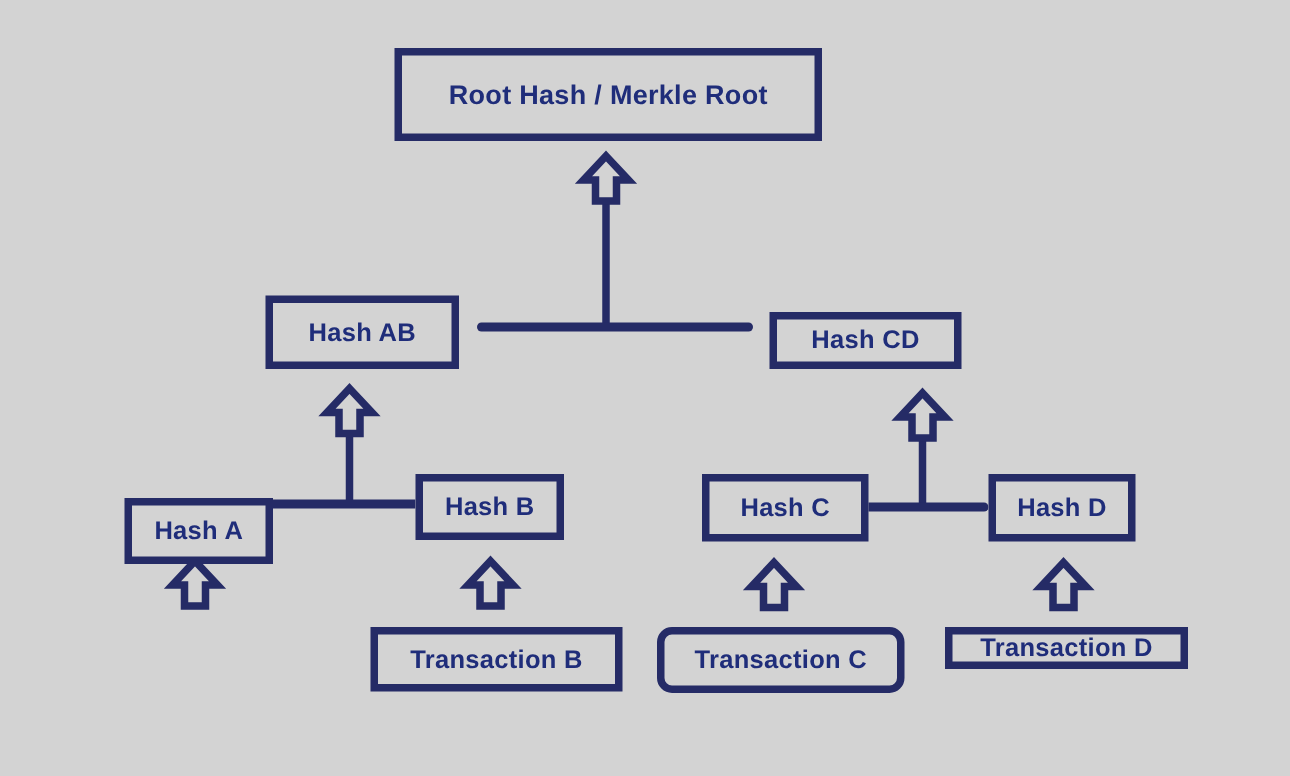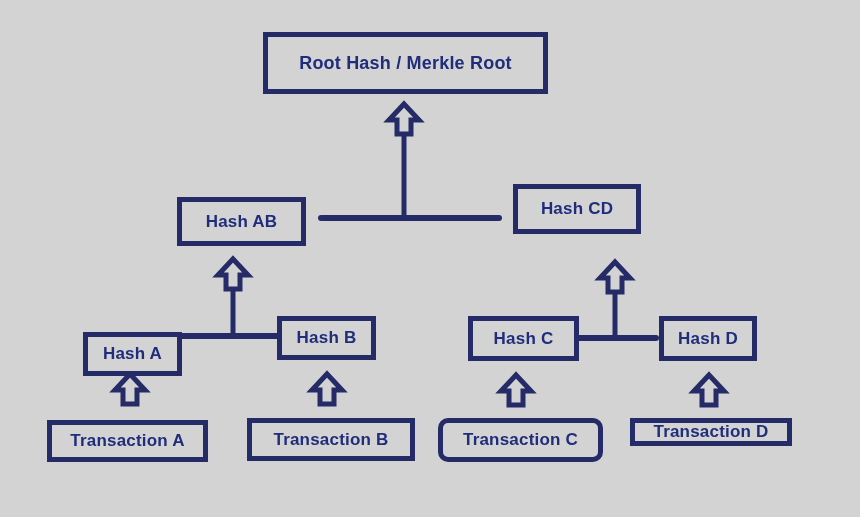--- a/index.html
+++ b/index.html
@@ -83,31 +83,30 @@
     </g>
     <g>
       <use href="#upArrowGlyph" transform="translate(709,375)"></use>
     </g>
   </svg>
 
   <div class="node lg" style="left:263px;top:32px;width:285px;height:62px;">Root Hash / Merkle Root</div>
 
   <div class="node" style="left:177px;top:197px;width:129px;height:49px;text-align:right;">Hash AB</div>
 
-  <div class="node" style="left:513px;top:184px;width:128px;height:50px;">Hash CD</div>
+  <div class="node" style="left:513px;top:208px;width:128px;height:38px;">Hash CD</div>
 
   <div class="node" style="left:83px;top:332px;width:99px;height:44px;">Hash A</div>
 
   <div class="node" style="left:277px;top:316px;width:99px;height:44px;">Hash B</div>
 
   <div class="node" style="left:468px;top:316px;width:111px;height:45px;">Hash C</div>
 
   <div class="node" style="left:659px;top:316px;width:98px;height:45px;">Hash D</div>
 
-  <div class="node" style="left:47px;top:420px;width:161px;height:42px;">Transaction A</div>
 
   <div class="node" style="left:247px;top:418px;width:168px;height:43px;">Transaction B</div>
 
   <div class="node" style="left:438px;top:418px;width:165px;height:44px;border-radius:10px;">Transaction C</div>
 
   <div class="node" style="left:630px;top:418px;width:162px;height:28px;">Transaction D</div>
 
 </div>
 
 </body></html>

